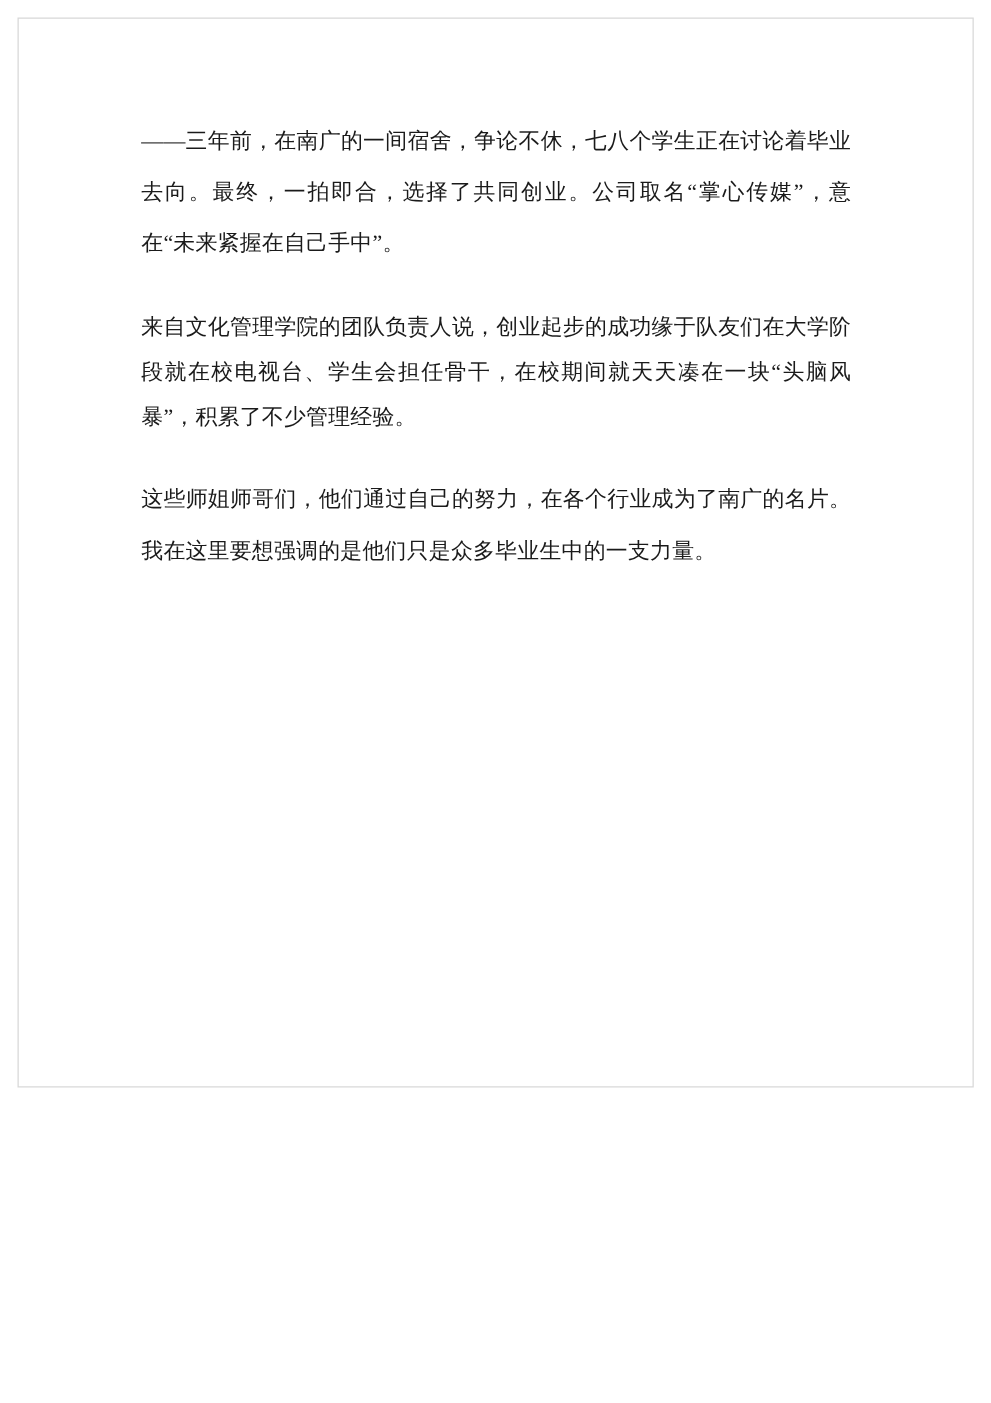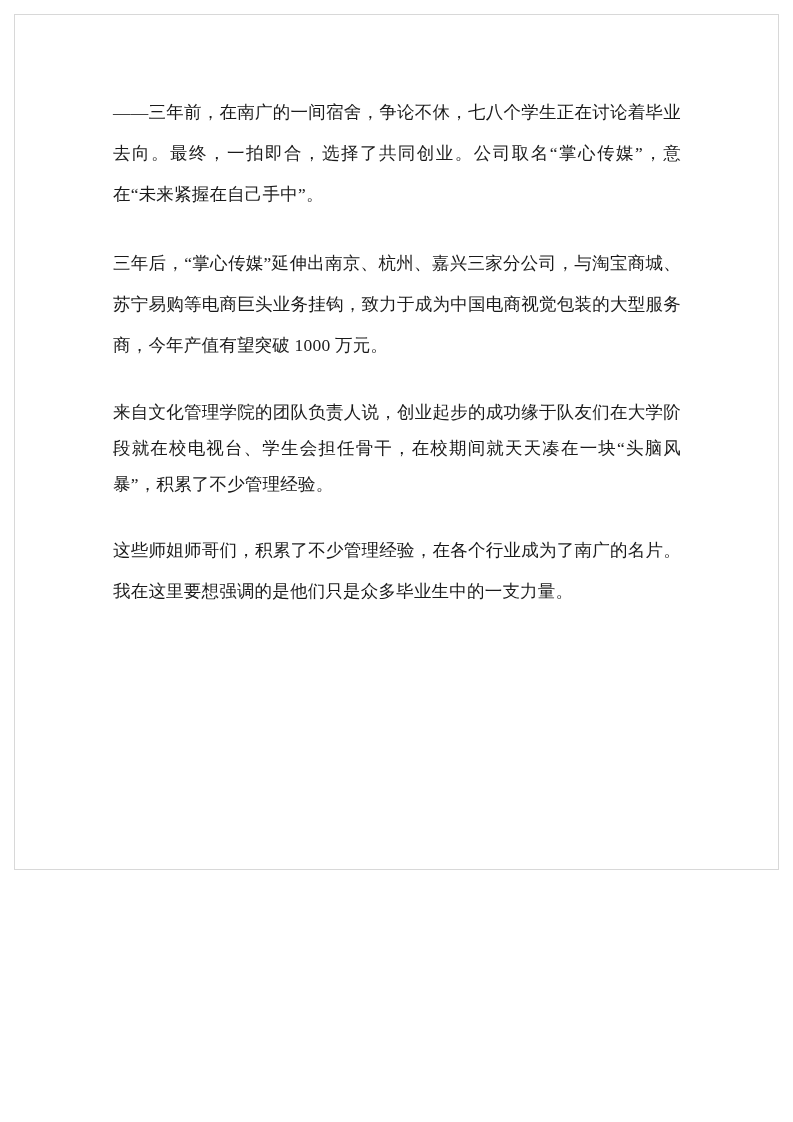--- a/index.html
+++ b/index.html
@@ -47,17 +47,16 @@
     line-height: 36px;
   }
 </style>
 </head>
 <body>
 
 <div class="page">
   <div class="page-border"></div>
   <div class="content">
     <p class="para">——三年前，在南广的一间宿舍，争论不休，七八个学生正在讨论着毕业去向。最终，一拍即合，选择了共同创业。公司取名“掌心传媒”，意在“未来紧握在自己手中”。</p>
-    <p class="para">三年后，“掌心传媒”延伸出南京、杭州、嘉兴三家分公司，与淘宝商城、苏宁易购等电商巨头业务挂钩，致力于成为中国电商视觉包装的大型服务商，今年产值有望突破 1000 万元。</p>
     <p class="para tight">来自文化管理学院的团队负责人说，创业起步的成功缘于队友们在大学阶段就在校电视台、学生会担任骨干，在校期间就天天凑在一块“头脑风暴”，积累了不少管理经验。</p>
-    <p class="para">这些师姐师哥们，积累了不少管理经验，在各个行业成为了南广的名片。我在这里要想强调的是他们只是众多毕业生中的一支力量。</p>
+    <p class="para">这些师姐师哥们，他们通过自己的努力，在各个行业成为了南广的名片。我在这里要想强调的是他们只是众多毕业生中的一支力量。</p>
   </div>
 </div>
 
 </body></html>

